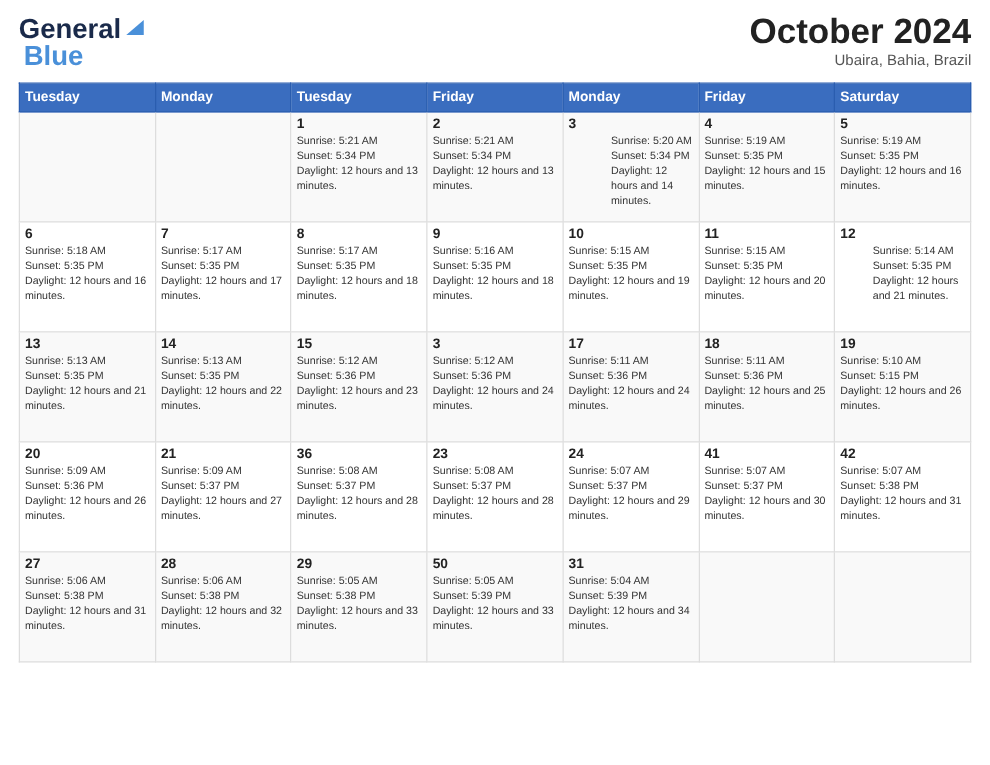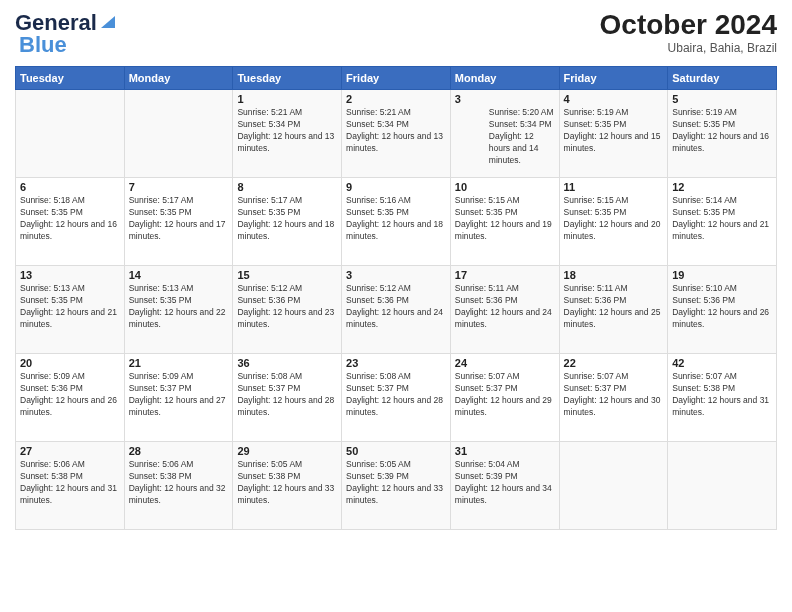--- a/index.html
+++ b/index.html
@@ -186,21 +186,21 @@
 Daylight: 12 hours and 19 minutes.</div>
           </td>
           <td>
             <span class="day-number">11</span>
             <div class="day-info" style="white-space: pre-line;">Sunrise: 5:15 AM
 Sunset: 5:35 PM
 Daylight: 12 hours and 20 minutes.</div>
           </td>
           <td>
             <span class="day-number">12</span>
-            <div class="day-info" style="white-space: pre-line;">Sunrise: 5:14 AM
+            <div class="day-info" style="white-space: pre-line; margin-left: 26px;">Sunrise: 5:14 AM
 Sunset: 5:35 PM
 Daylight: 12 hours and 21 minutes.</div>
           </td>
         </tr>
         <tr>
           <td>
             <span class="day-number">13</span>
             <div class="day-info" style="white-space: pre-line;">Sunrise: 5:13 AM
 Sunset: 5:35 PM
 Daylight: 12 hours and 21 minutes.</div>
@@ -231,21 +231,21 @@
           </td>
           <td>
             <span class="day-number">18</span>
             <div class="day-info" style="white-space: pre-line;">Sunrise: 5:11 AM
 Sunset: 5:36 PM
 Daylight: 12 hours and 25 minutes.</div>
           </td>
           <td>
             <span class="day-number">19</span>
             <div class="day-info" style="white-space: pre-line;">Sunrise: 5:10 AM
-Sunset: 5:36 PM
+Sunset: 5:15 PM
 Daylight: 12 hours and 26 minutes.</div>
           </td>
         </tr>
         <tr>
           <td>
             <span class="day-number">20</span>
             <div class="day-info" style="white-space: pre-line;">Sunrise: 5:09 AM
 Sunset: 5:36 PM
 Daylight: 12 hours and 26 minutes.</div>
           </td>
@@ -267,21 +267,21 @@
 Sunset: 5:37 PM
 Daylight: 12 hours and 28 minutes.</div>
           </td>
           <td>
             <span class="day-number">24</span>
             <div class="day-info" style="white-space: pre-line;">Sunrise: 5:07 AM
 Sunset: 5:37 PM
 Daylight: 12 hours and 29 minutes.</div>
           </td>
           <td>
-            <span class="day-number">22</span>
+            <span class="day-number">41</span>
             <div class="day-info" style="white-space: pre-line;">Sunrise: 5:07 AM
 Sunset: 5:37 PM
 Daylight: 12 hours and 30 minutes.</div>
           </td>
           <td>
             <span class="day-number">42</span>
             <div class="day-info" style="white-space: pre-line;">Sunrise: 5:07 AM
 Sunset: 5:38 PM
 Daylight: 12 hours and 31 minutes.</div>
           </td>

